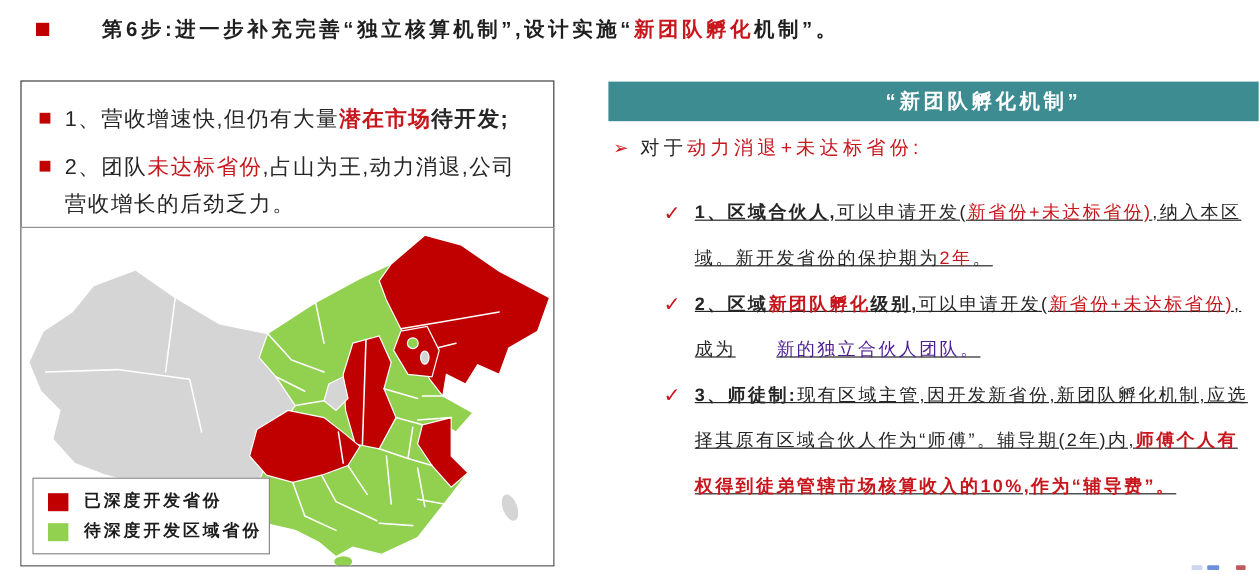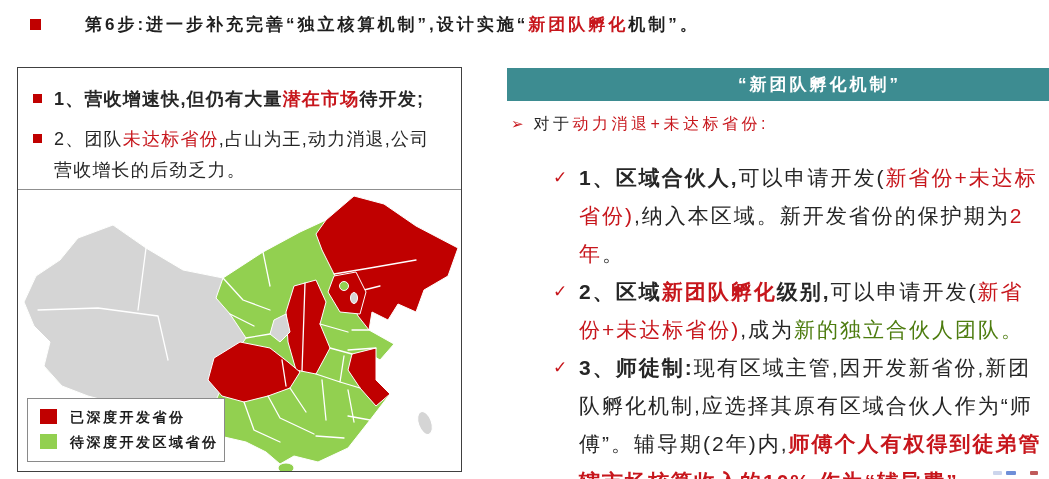--- a/index.html
+++ b/index.html
@@ -26,55 +26,55 @@
   .map-wrap{position:absolute; left:0; right:0; bottom:0; height:281px; border-top:1px solid #8f8f8f; background:#fff;}
   .map-wrap svg{display:block; width:100%; height:100%;}
   .mg{fill:var(--map-green); stroke:#fff; stroke-width:1;}
   .mr{fill:var(--map-red); stroke:#fff; stroke-width:1;}
   .mx{fill:var(--map-gray); stroke:#fff; stroke-width:1;}
   .bl{fill:none; stroke:#fff; stroke-width:1.3; stroke-linejoin:round; stroke-linecap:round;}
   .legend{
     position:absolute; left:9px; bottom:9px; width:198px; background:#fff;
     border:1px solid #8a8a8a; padding:10px 10px 9px 12px; box-sizing:border-box;
   }
-  .legend-row{display:flex; align-items:flex-start; margin-bottom:7px;}
+  .legend-row{display:flex; align-items:center; margin-bottom:7px;}
   .legend-row:last-child{margin-bottom:0;}
   .swatch{width:17px; height:15px; margin-right:13px; flex:0 0 auto;}
   .legend-label{font-size:14px; letter-spacing:2.5px; color:#1d1d1d; font-weight:600; white-space:nowrap;}
   
   .teal-header{
     position:absolute; left:507px; top:68px; width:625px; height:33px;
     background:var(--teal); color:#fff; font-weight:700; font-size:17px; letter-spacing:3px;
     display:flex; align-items:center; justify-content:center;
   }
   .lead-row{position:absolute; left:511px; top:112px; display:flex; align-items:flex-start;}
   .arrow{color:var(--red); font-size:15px; line-height:24px; margin-right:10px; flex:0 0 auto;}
   .lead-text{font-size:16px; letter-spacing:3.5px; line-height:24px; color:#262626;}
   .items{position:absolute; left:553px; top:159px; width:492px;}
   .item{display:flex; align-items:flex-start;}
   .check{color:var(--red); font-weight:700; font-size:17px; line-height:38px; width:26px; flex:0 0 auto;}
-  .item-text{font-size:21px; letter-spacing:2px; line-height:38px; color:#262626;}
+  .item-text{font-size:15px; letter-spacing:2px; line-height:38px; color:#262626;text-decoration:underline;}
   
   .wm{position:absolute; top:471px; height:4px; border-radius:1px;}
 </style>
 </head>
 <body>
 
 <div class="slide">
 
   <div class="title-row">
     <span class="sq title-sq"></span>
     <div class="title-text"><span>第6步:进一步补充完善“独立核算机制”,设计实施“</span><span style="color: rgb(199, 22, 28);">新团队孵化</span><span>机制”。</span></div>
   </div>
 
   <div class="left-box">
     <div class="bullets">
       <div class="bullet-row">
         <span class="sq bullet-sq"></span>
-        <div class="bullet-text bold"><span style="font-weight: 700;">1、营收增速快,但仍有大量</span><span style="color: rgb(199, 22, 28); font-weight: 700;">潜在市场</span><span style="font-weight: 700; margin-top: 43px;">待开发;</span></div>
+        <div class="bullet-text bold"><span style="font-weight: 400;">1、营收增速快,但仍有大量</span><span style="color: rgb(199, 22, 28); font-weight: 700;">潜在市场</span><span style="font-weight: 700; margin-top: 43px;">待开发;</span></div>
       </div>
       <div class="bullet-row">
         <span class="sq bullet-sq"></span>
         <div class="bullet-text"><span>2、团队</span><span style="color: rgb(199, 22, 28);">未达标省份</span><span>,占山为王,动力消退,公司营收增长的后劲乏力。</span></div>
       </div>
     </div>
 
     <div class="map-wrap">
       <svg viewBox="0 0 443 281" preserveAspectRatio="xMidYMid meet">
 
@@ -127,21 +127,21 @@
     <div class="lead-text"><span>对于</span><span style="color: rgb(199, 22, 28);">动力消退+未达标省份:</span></div>
   </div>
 
   <div class="items">
     <div class="item">
       <span class="check">✓</span>
       <div class="item-text"><span style="font-weight: 700;">1、区域合伙人,</span><span>可以申请开发(</span><span style="color: rgb(199, 22, 28);">新省份+未达标省份)</span><span>,纳入本区域。新开发省份的保护期为</span><span style="color: rgb(199, 22, 28);">2年</span><span>。</span></div>
     </div>
     <div class="item">
       <span class="check">✓</span>
-      <div class="item-text"><span style="font-weight: 700;">2、区域</span><span style="color: rgb(199, 22, 28); font-weight: 700;">新团队孵化</span><span style="font-weight: 700;">级别,</span><span>可以申请开发(</span><span style="color: rgb(199, 22, 28);">新省份+未达标省份)</span><span>,成为</span><span style="color: #4d7c0f;">新的独立合伙人团队。</span></div>
+      <div class="item-text"><span style="font-weight: 700;">2、区域</span><span style="color: rgb(199, 22, 28); font-weight: 700;">新团队孵化</span><span style="font-weight: 700;">级别,</span><span>可以申请开发(</span><span style="color: rgb(199, 22, 28);">新省份+未达标省份)</span><span>,成为</span><span style="color: #4c1d95; margin-left: 34px;">新的独立合伙人团队。</span></div>
     </div>
     <div class="item">
       <span class="check">✓</span>
       <div class="item-text"><span style="font-weight: 700;">3、师徒制:</span><span>现有区域主管,因开发新省份,新团队孵化机制,应选择其原有区域合伙人作为“师傅”。辅导期(2年)内,</span><span style="color: rgb(199, 22, 28); font-weight: 700;">师傅个人有权得到徒弟管辖市场核算收入的10%,作为“辅导费”。</span></div>
     </div>
   </div>
 
   <span class="wm" style="left:993px; width:9px; background:#ccd5ec;"></span>
   <span class="wm" style="left:1006px; width:10px; background:#6f8fd8;"></span>
   <span class="wm" style="left:1030px; width:8px; background:#c05a5a;"></span>

